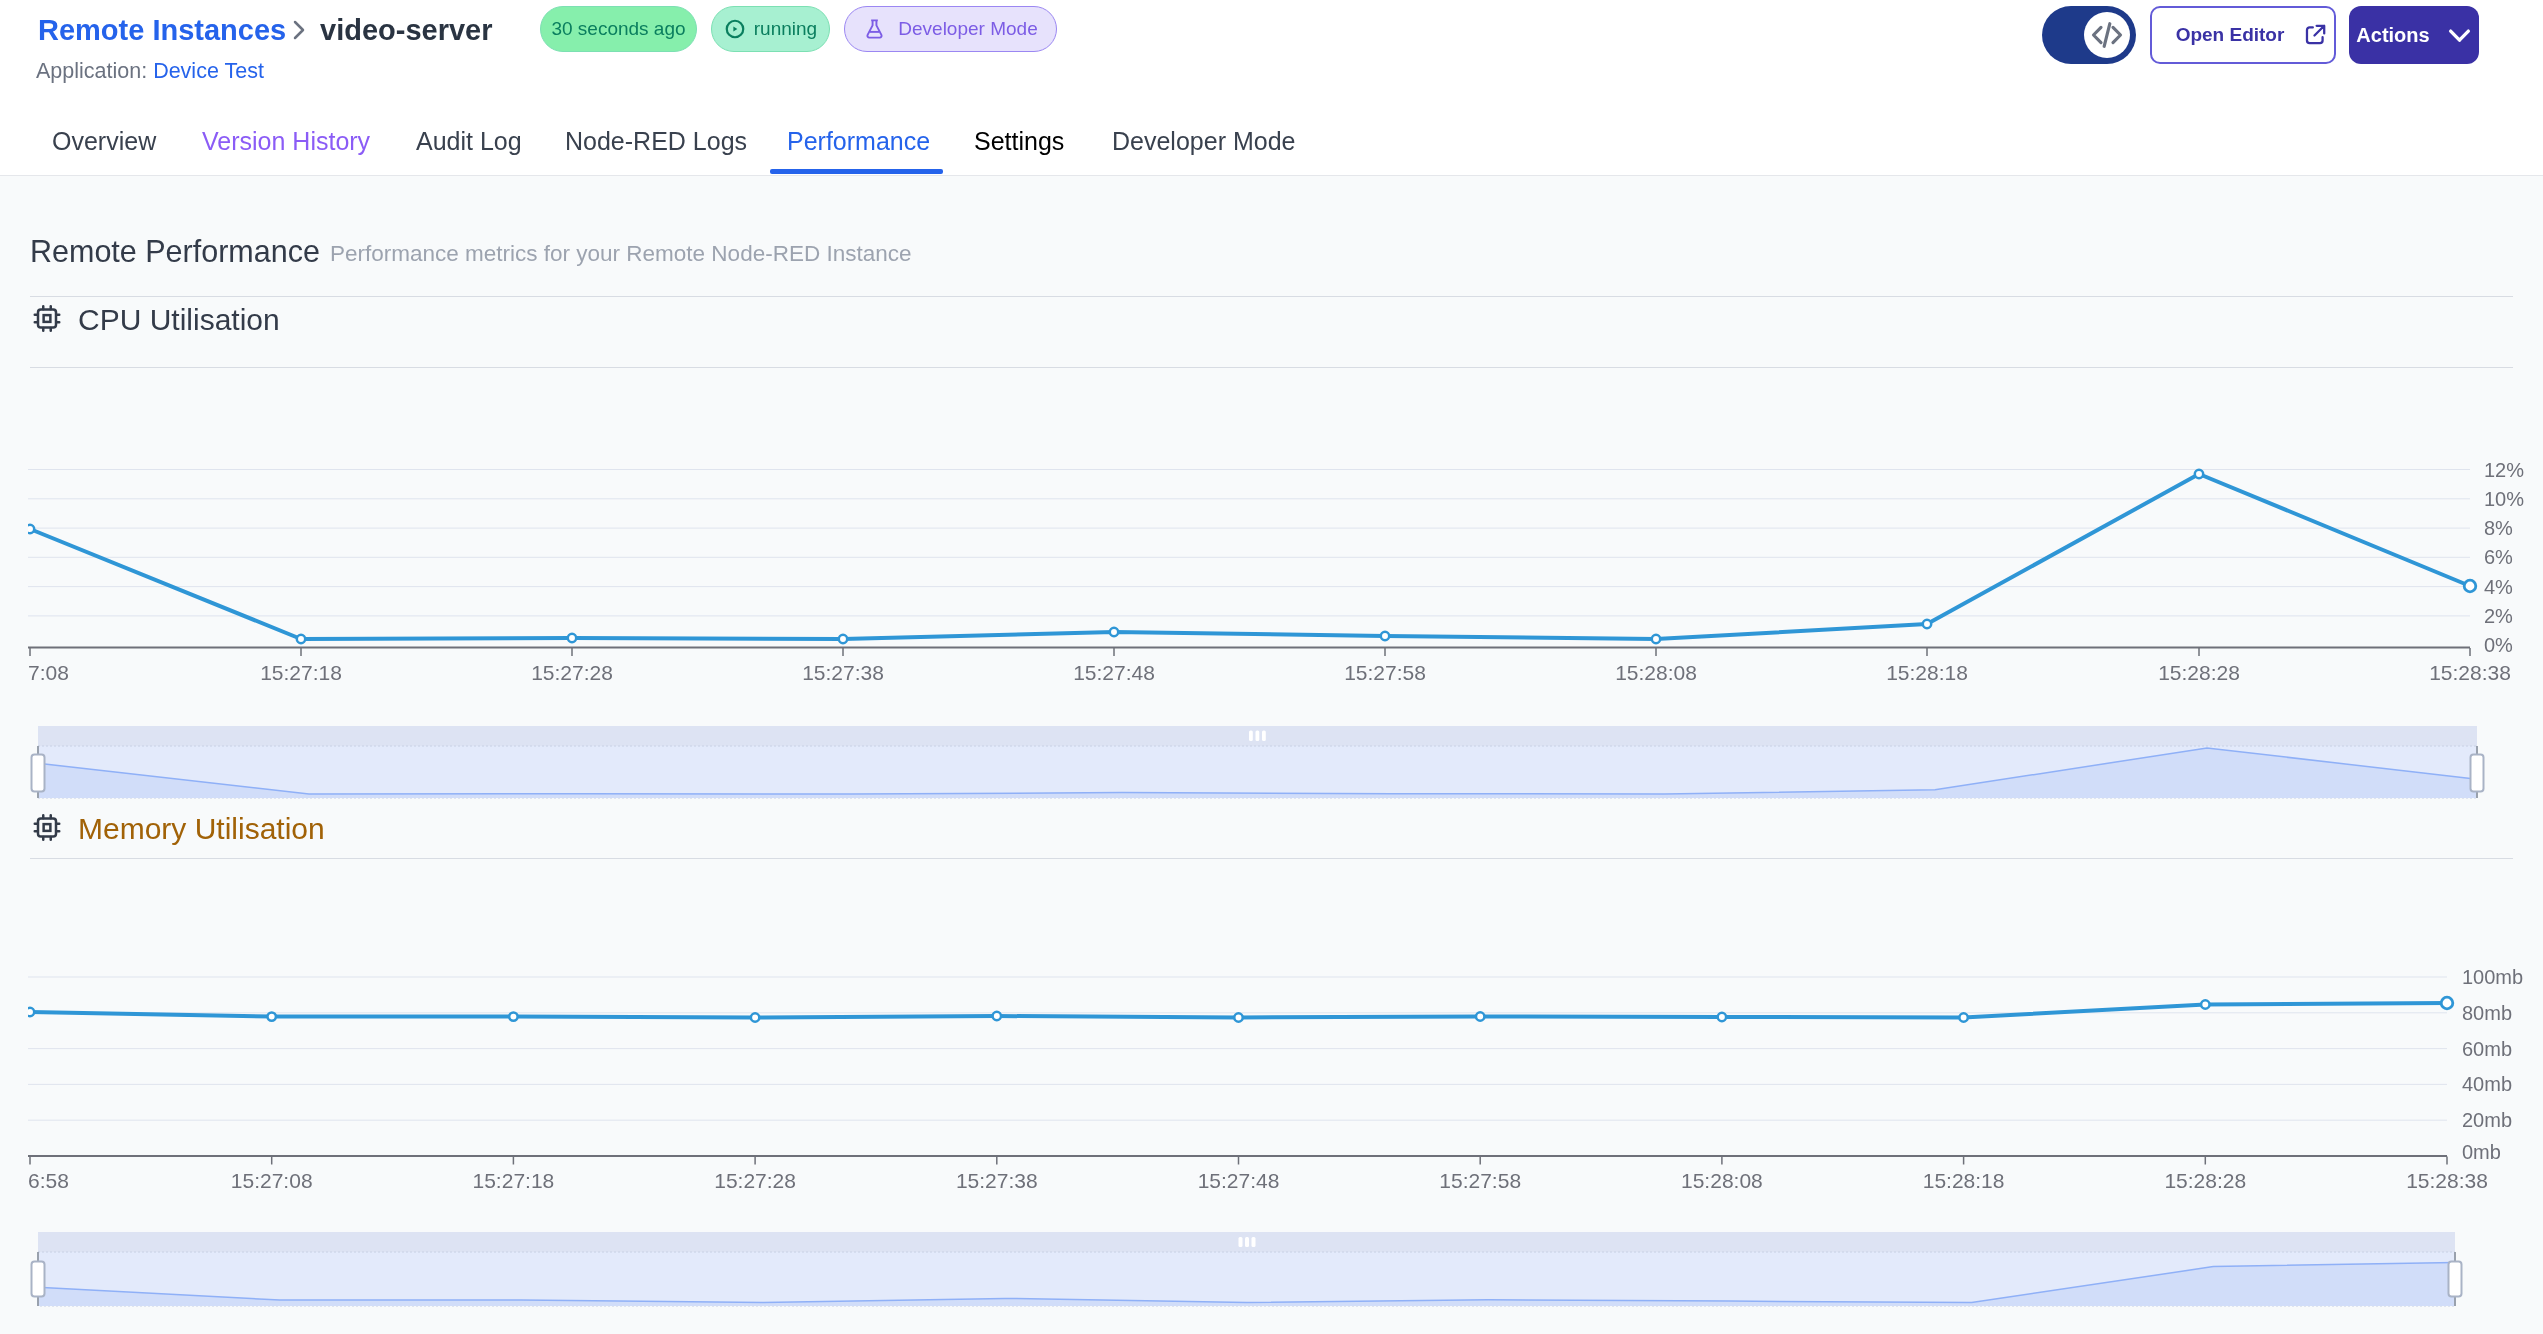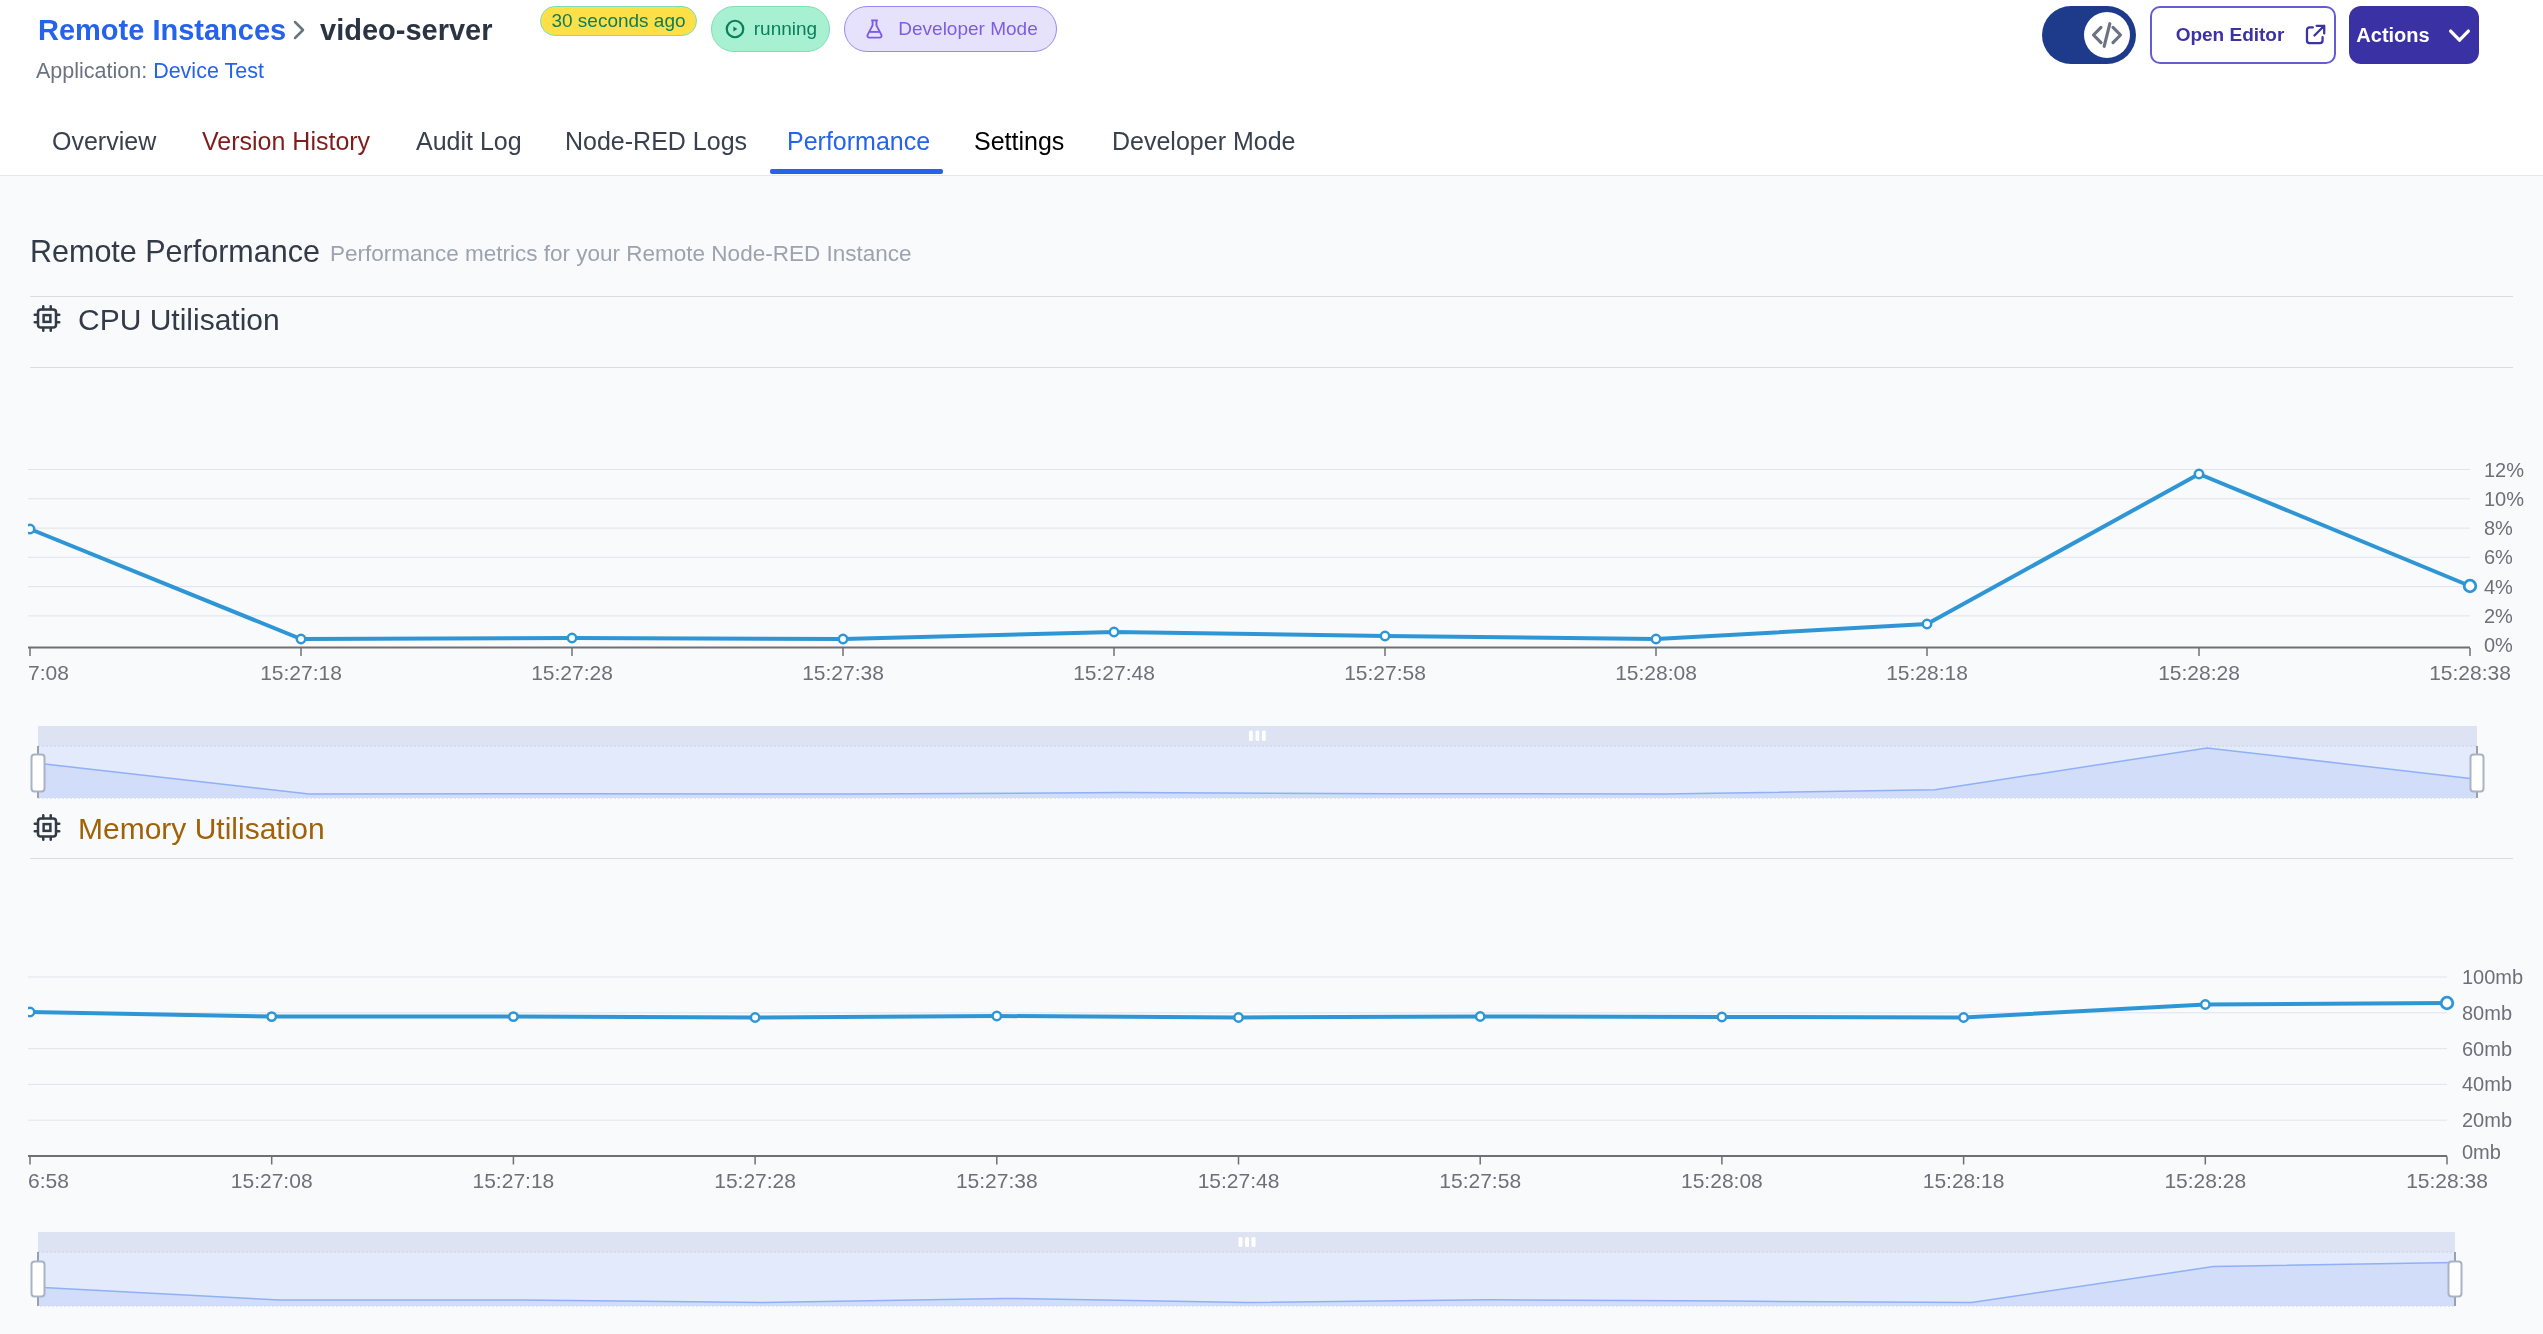--- a/index.html
+++ b/index.html
@@ -11,21 +11,21 @@
 </head>
 <body>
 <div id="page">
 
   <div class="abs" style="left:38px;top:14px;font-size:29px;font-weight:700;color:#2563eb;">Remote Instances</div>
   <svg class="abs" style="left:289px;top:18px;" width="20" height="24" viewBox="0 0 20 24" fill="none" stroke="#6b7280" stroke-width="2.5" stroke-linecap="round" stroke-linejoin="round">
       <path d="M6 4l8 8-8 8"></path>
     </svg>
   <div class="abs" style="left:320px;top:14px;font-size:29px;font-weight:700;color:#2a3442;">video-server</div>
 
-  <div class="abs" style="left:540px;top:6px;width:157px;height:30px;border-radius:23px;background:#fde047;border:1px solid #7ce0b3;color:#0a7e5e;font-size:19px;display:flex;align-items:center;justify-content:center;">30 seconds ago</div>
+  <div class="abs" style="left:540px;top:6px;width:157px;height:46px;border-radius:23px;background:#86efac;border:1px solid #7ce0b3;color:#0a7e5e;font-size:19px;display:flex;align-items:center;justify-content:center;">30 seconds ago</div>
   <div class="abs" style="left:711px;top:6px;width:119px;height:46px;border-radius:23px;background:#a7f0d1;border:1px solid #7ce0b3;color:#0a7e5e;font-size:19px;display:flex;align-items:center;justify-content:center;gap:8px;">
     <svg width="22" height="22" viewBox="0 0 24 24" fill="none" stroke="#0a7e5e" stroke-width="2.4">
         <circle cx="12" cy="12" r="9"></circle>
         <path d="M10.2 9.2 L14.6 12 L10.2 14.8 Z" fill="#0a7e5e" stroke="none"></path>
       </svg>
     <span>running</span>
   </div>
   <div class="abs" style="left:844px;top:6px;width:213px;height:46px;border-radius:23px;background:#e7e2fc;border:1px solid #9b87f2;color:#7c5ce5;font-size:19px;display:flex;align-items:center;justify-content:center;gap:12px;">
     <svg width="23" height="23" viewBox="0 0 24 24" fill="none" stroke="#7c5ce5" stroke-width="2">
         <path d="M8.5 2.5h7 M10 2.5v5.2L4.8 17.6A2 2 0 006.6 20.5h10.8a2 2 0 001.8-2.9L14 7.7V2.5"></path>
@@ -53,21 +53,21 @@
       </svg>
   </div>
   <div class="abs" style="left:2349px;top:6px;width:130px;height:58px;border-radius:12px;background:#3a31a5;display:flex;align-items:center;justify-content:center;gap:17px;">
     <span style="font-size:20px;font-weight:700;color:#fff;">Actions</span>
     <svg width="25" height="25" viewBox="0 0 24 24" fill="none" stroke="#fff" stroke-width="3.2" stroke-linecap="round" stroke-linejoin="round">
         <path d="M3.5 7.8l8.5 8.7 8.5-8.7"></path>
       </svg>
   </div>
 
   <div class="abs" style="left:52px;top:127px;font-size:25px;color:#39414e;">Overview</div>
-  <div class="abs" style="left:202px;top:127px;font-size:25px;color:#7f1d1d;">Version History</div>
+  <div class="abs" style="left:202px;top:127px;font-size:25px;color:#8b5cf6;">Version History</div>
   <div class="abs" style="left:416px;top:127px;font-size:25px;color:#39414e;">Audit Log</div>
   <div class="abs" style="left:565px;top:127px;font-size:25px;color:#39414e;">Node-RED Logs</div>
   <div class="abs" style="left:787px;top:127px;font-size:25px;color:#2563eb;">Performance</div>
   <div class="abs" style="left:974px;top:127px;font-size:25px;color:#000000;">Settings</div>
   <div class="abs" style="left:1112px;top:127px;font-size:25px;color:#39414e;">Developer Mode</div>
   <div class="abs" style="left:770px;top:169px;width:173px;height:5px;background:#2563eb;border-radius:2px;"></div>
 
   <div class="abs" style="left:0;top:175px;width:2543px;height:1159px;background:#f8fafb;border-top:1px solid #e5e7eb;"></div>
 
   <div class="abs" style="left:30px;top:234px;font-size:30.5px;color:#333b49;">Remote Performance</div>

